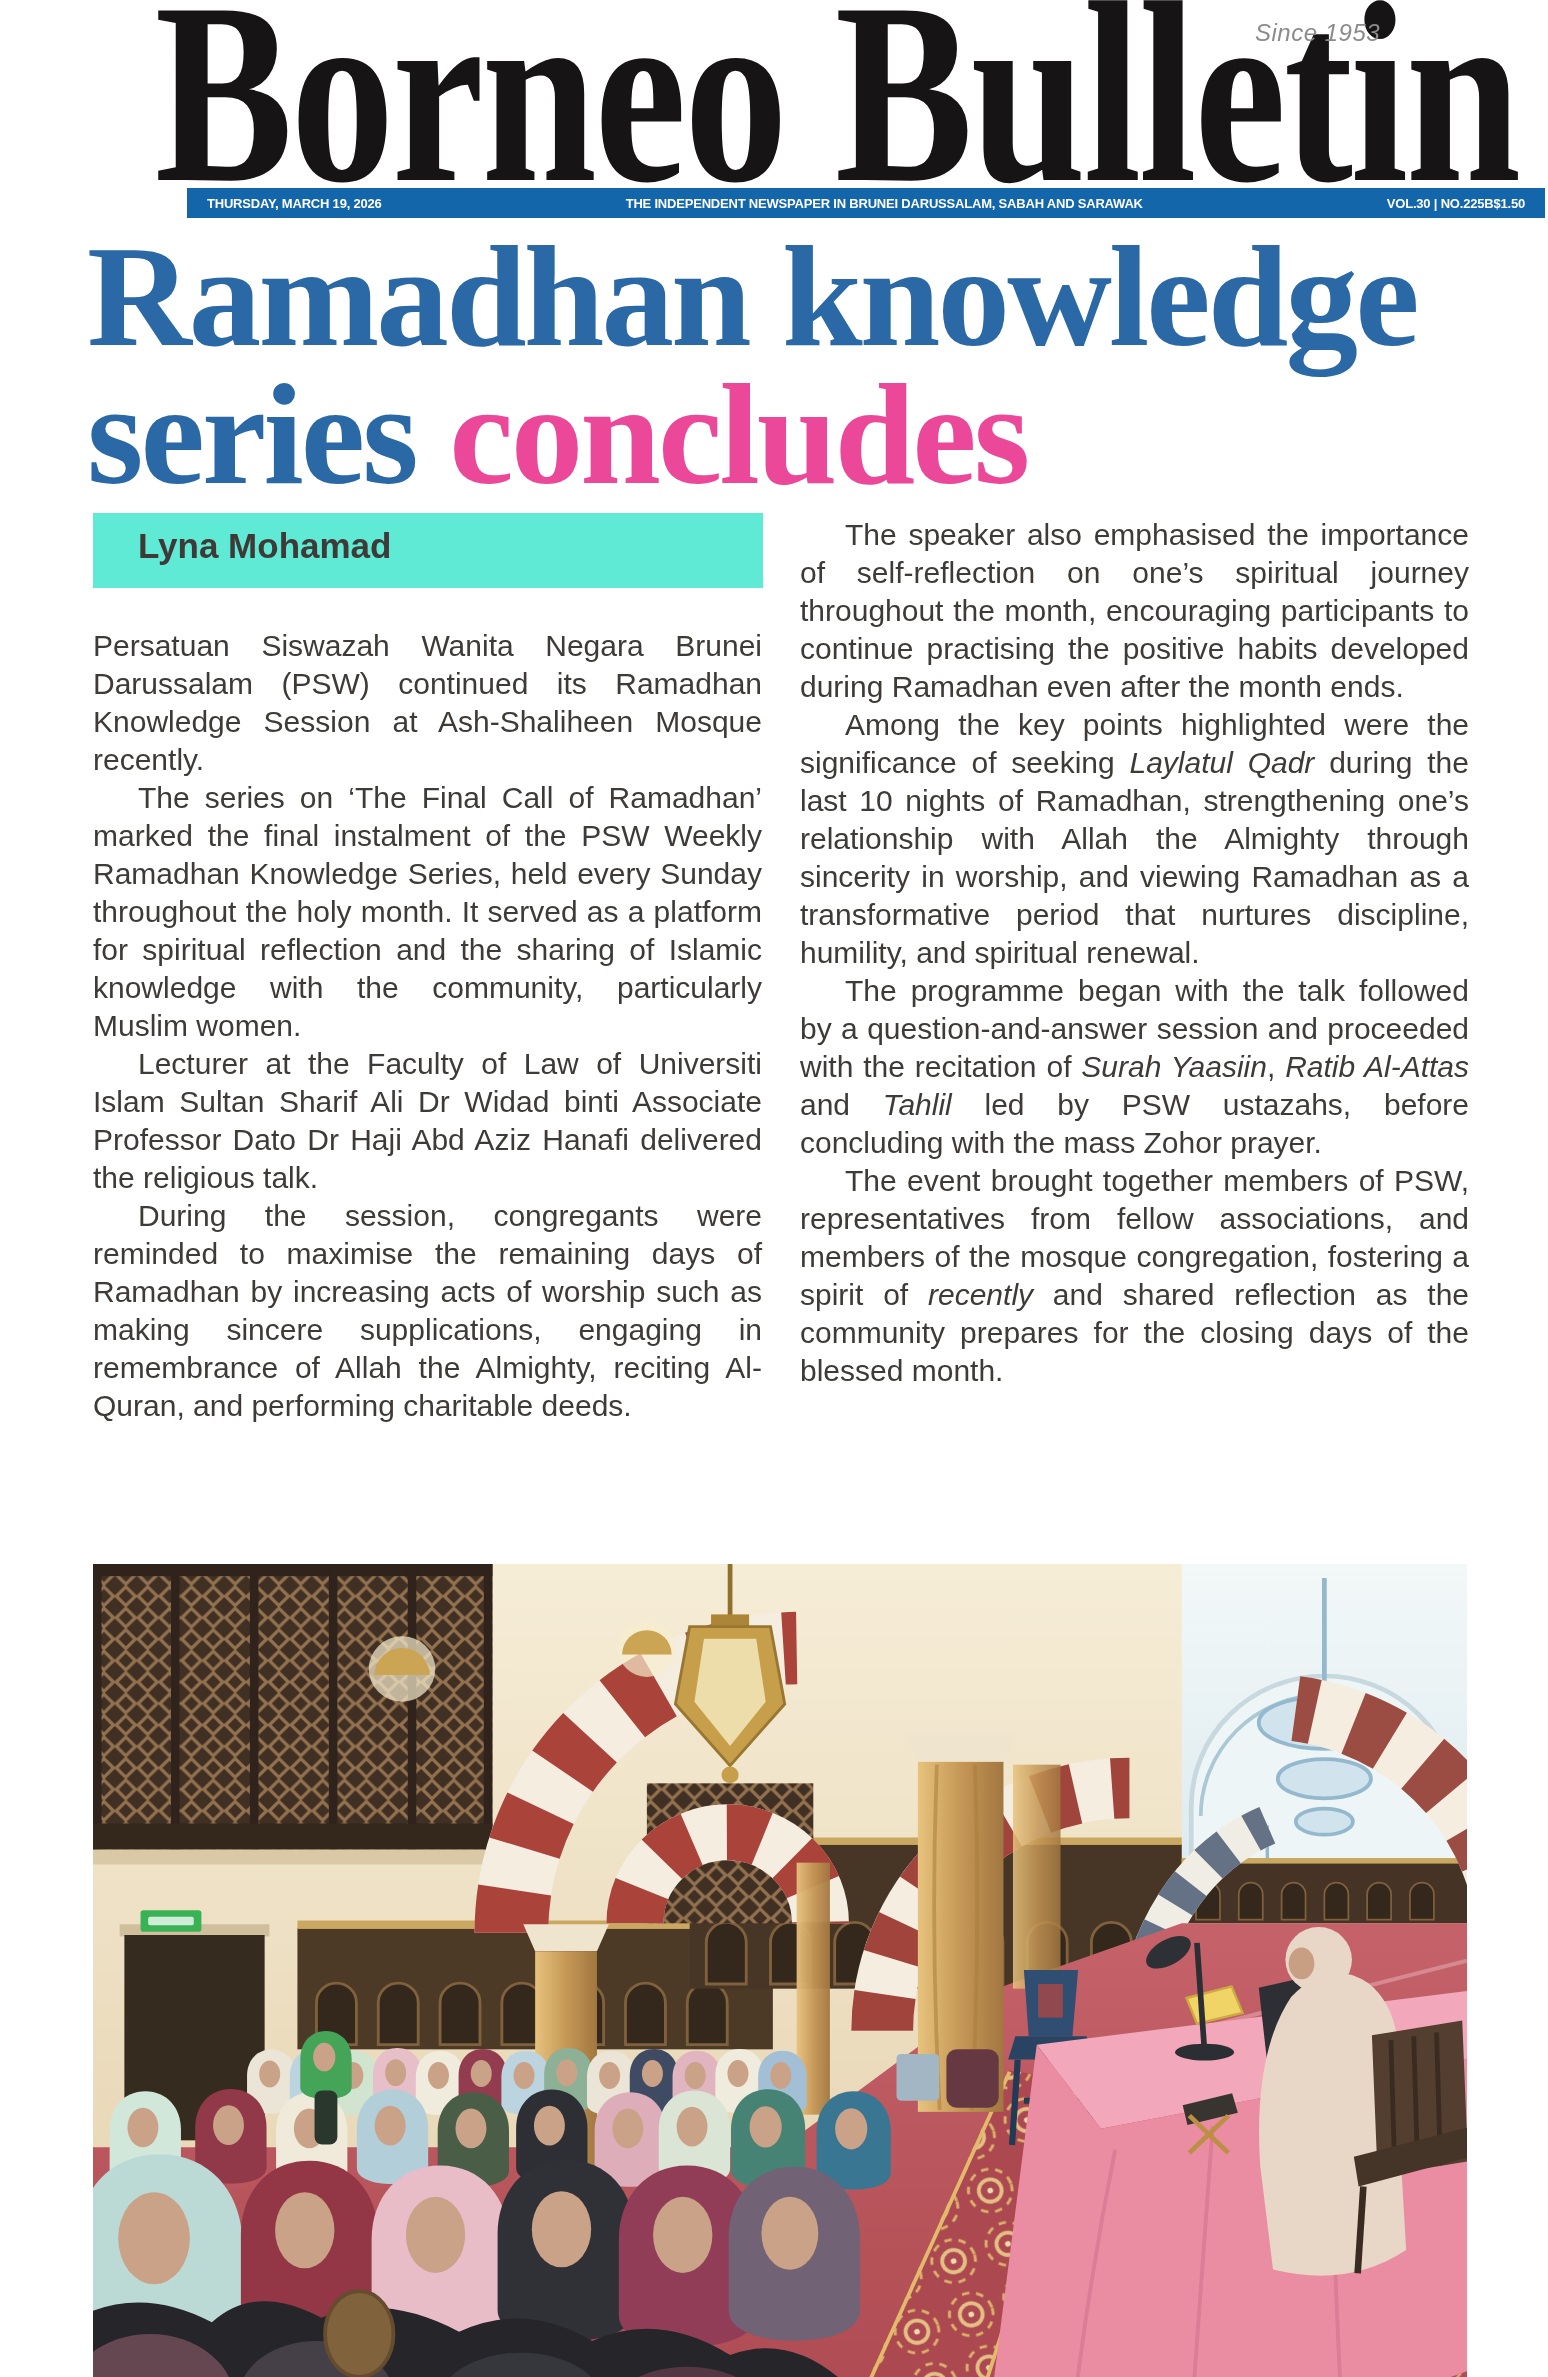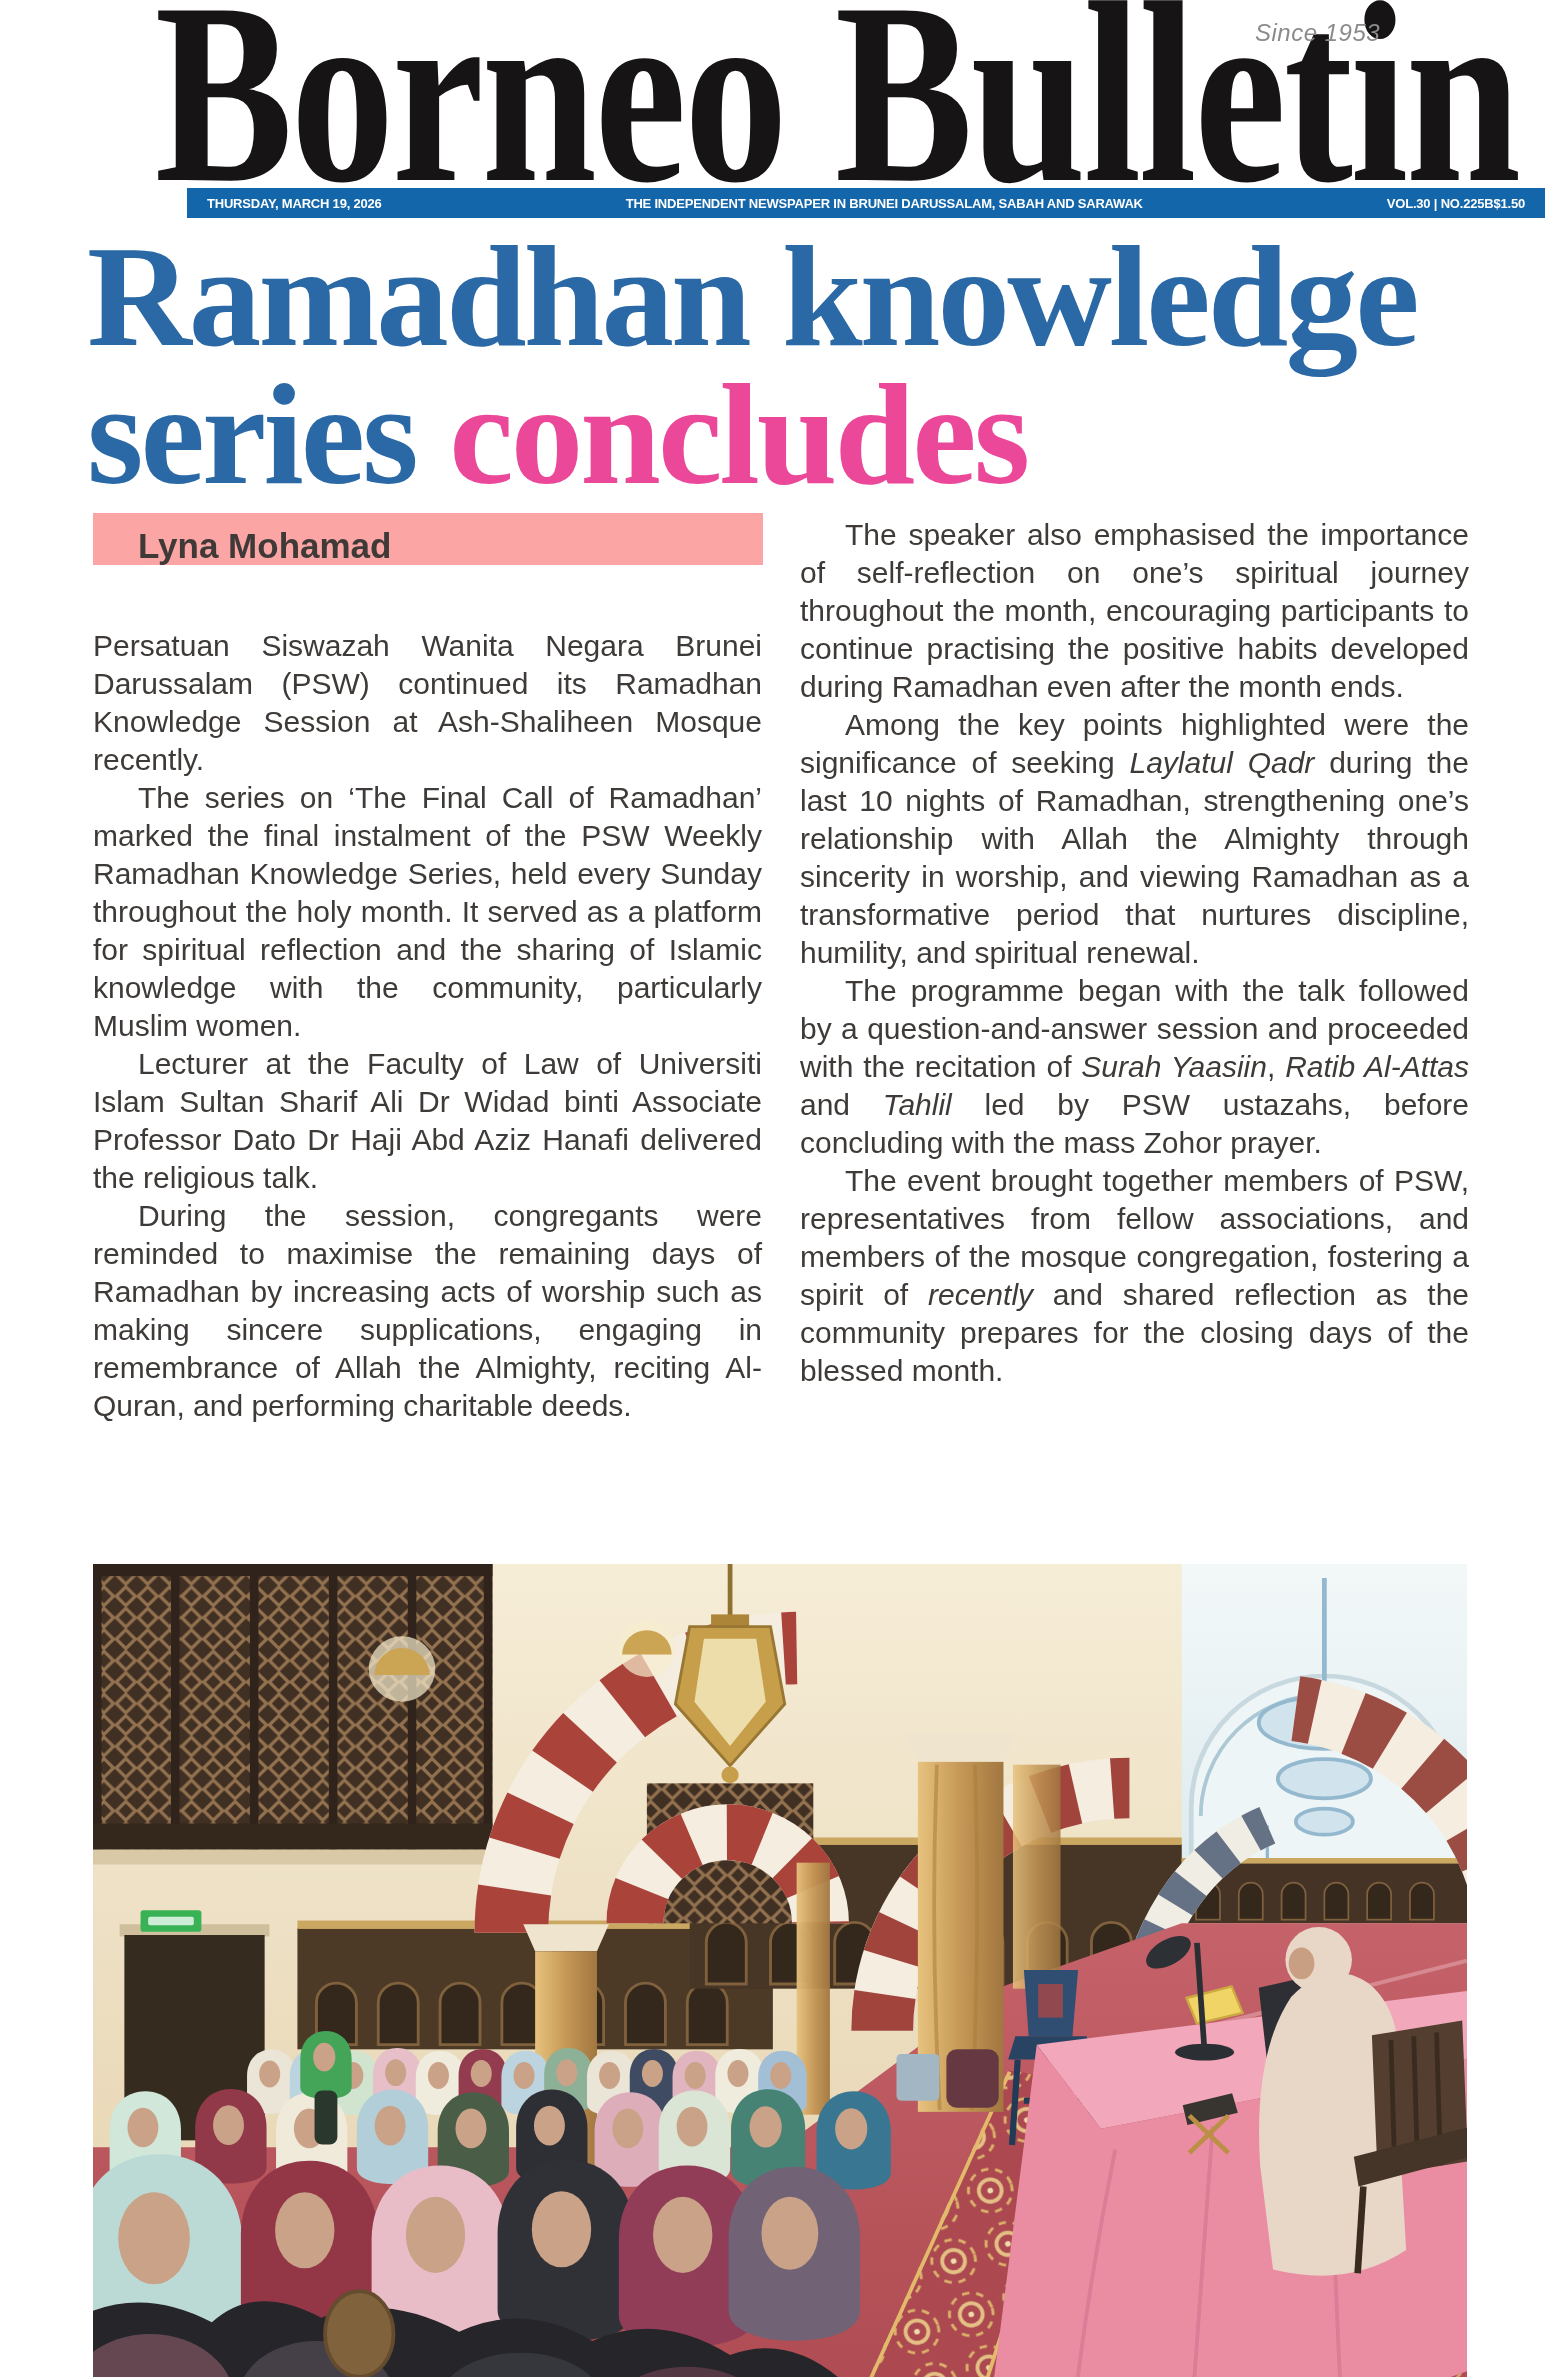--- a/index.html
+++ b/index.html
@@ -22,22 +22,22 @@
   .ib-tagline{flex:1;text-align:center;}
 
   
   .headline{position:absolute;left:87px;top:227px;margin:0;width:1379px;
     font-family:"Liberation Serif",serif;font-weight:700;font-size:145px;
     line-height:138px;letter-spacing:-2.9px;white-space:nowrap;}
   .hl-blue{color:#2a69a5;}
   .hl-dark{color:#ec4899;}
 
   
-  .byline-box{position:absolute;left:93px;top:513px;width:670px;height:52px;
-    background:#fca5a5;}
+  .byline-box{position:absolute;left:93px;top:513px;width:670px;height:75px;
+    background:#5eead4;}
   .byline-name{position:absolute;left:45px;top:0;line-height:66px;font-weight:700;
     font-size:35px;color:#3f3a38;}
 
   
   .col{position:absolute;width:669px;}
   .col-left{left:93px;top:627px;}
   .col-right{left:800px;top:516px;}
   .col p{margin:0;font-size:30px;line-height:38px;color:#3e3a37;text-align:justify;
     hyphens:auto;-webkit-hyphens:auto;}
   .col p.ind{text-indent:45px;}

